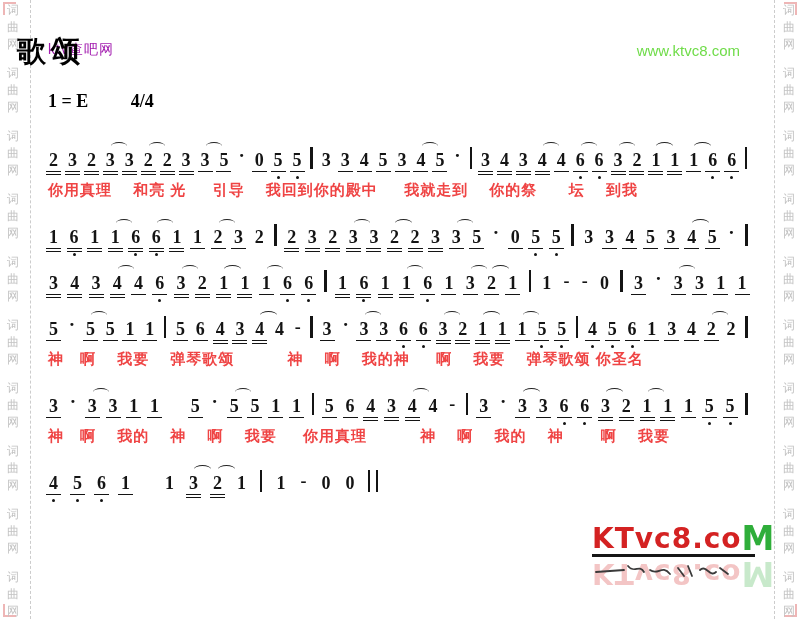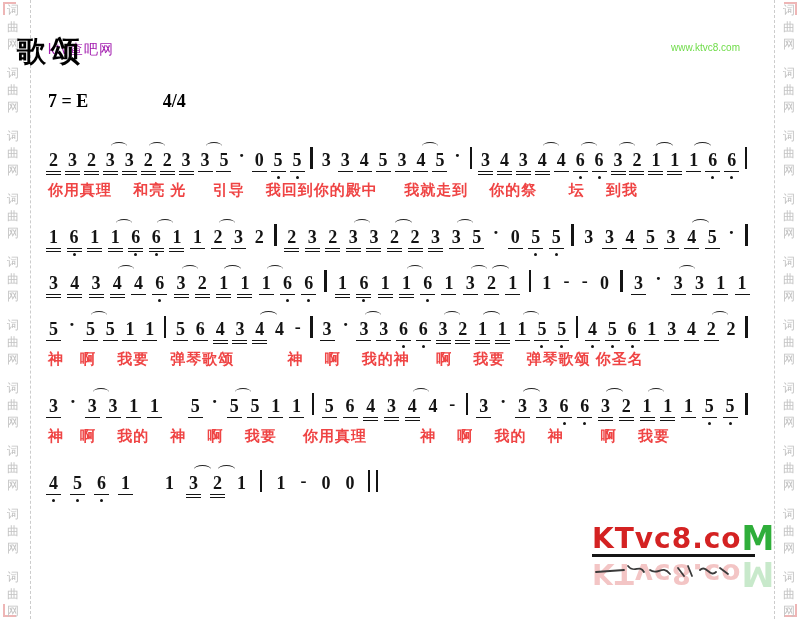--- a/index.html
+++ b/index.html
@@ -20,24 +20,24 @@
   .corner{position:absolute;width:11px;height:11px;}
   .corner.tl{left:3px;top:2px;border-left:2px solid #eeb6b6;border-top:2px solid #eeb6b6;}
   .corner.tr{right:3px;top:2px;border-right:2px solid #eeb6b6;border-top:2px solid #eeb6b6;}
   .corner.bl{left:3px;bottom:2px;border-left:2px solid #eeb6b6;border-bottom:2px solid #eeb6b6;}
   .corner.br{right:3px;bottom:2px;border-right:2px solid #eeb6b6;border-bottom:2px solid #eeb6b6;}
   
   .site-left{position:absolute;left:48px;top:41px;font-size:14px;color:#a21caf;letter-spacing:1px;}
   .page-title{position:absolute;left:17px;right:0;top:32px;text-align:left;
     font-family:"Liberation Serif","DejaVu Serif",serif;font-size:29px;font-weight:bold;
     letter-spacing:5px;color:#000;}
-  .site-right{position:absolute;right:60px;top:42px;font-size:10px;color:#6fdc49;}
+  .site-right{position:absolute;right:60px;top:42px;font-size:15px;color:#6fdc49;}
   .key-sig{position:absolute;left:48px;top:91px;font-family:"Liberation Serif","DejaVu Serif",serif;
     font-size:18px;font-weight:bold;color:#000;}
-  .key-sig .time{margin-left:70px;}
+  .key-sig .time{margin-left:38px;}
   
   .music-area{position:absolute;left:48px;top:136px;width:700px;}
   .system{margin-bottom:13px;}
   .notes-row{display:flex;justify-content:space-between;align-items:flex-end;height:33px;
     font-family:"Liberation Serif","DejaVu Serif",serif;font-weight:bold;font-size:18px;color:#141414;}
   .notes-row.left{justify-content:flex-start;gap:13px;}
   .tk{position:relative;line-height:1;padding:0 1px;}
   .tk.gap{margin-left:20px;}
   .tk .ul{position:absolute;left:-2px;right:-2px;bottom:-3px;height:0;border-top:1.7px solid #141414;}
   .tk .ul.l2{bottom:-6px;}
@@ -152,21 +152,21 @@
     <span>词</span>
     <span>曲</span>
     <span>网</span>
   </div>
 
 <div class="site-left">ktv查吧网</div>
 <div class="page-title">歌颂</div>
 <div class="site-right">www.ktvc8.com</div>
 
 <div class="key-sig">
-  <span>7 = E</span>
+  <span>1 = E</span>
   <span class="time">4/4</span>
 </div>
 
 <div class="music-area">
     <div class="system">
       <div class="notes-row">
         <span class="tk">2<i class="ul"></i><i class="ul l2"></i></span>
         <span class="tk">3<i class="ul"></i><i class="ul l2"></i></span>
         <span class="tk">2<i class="ul"></i><i class="ul l2"></i></span>
         <span class="tk">3<i class="ul"></i><i class="ul l2"></i><em class="arc"></em></span>

